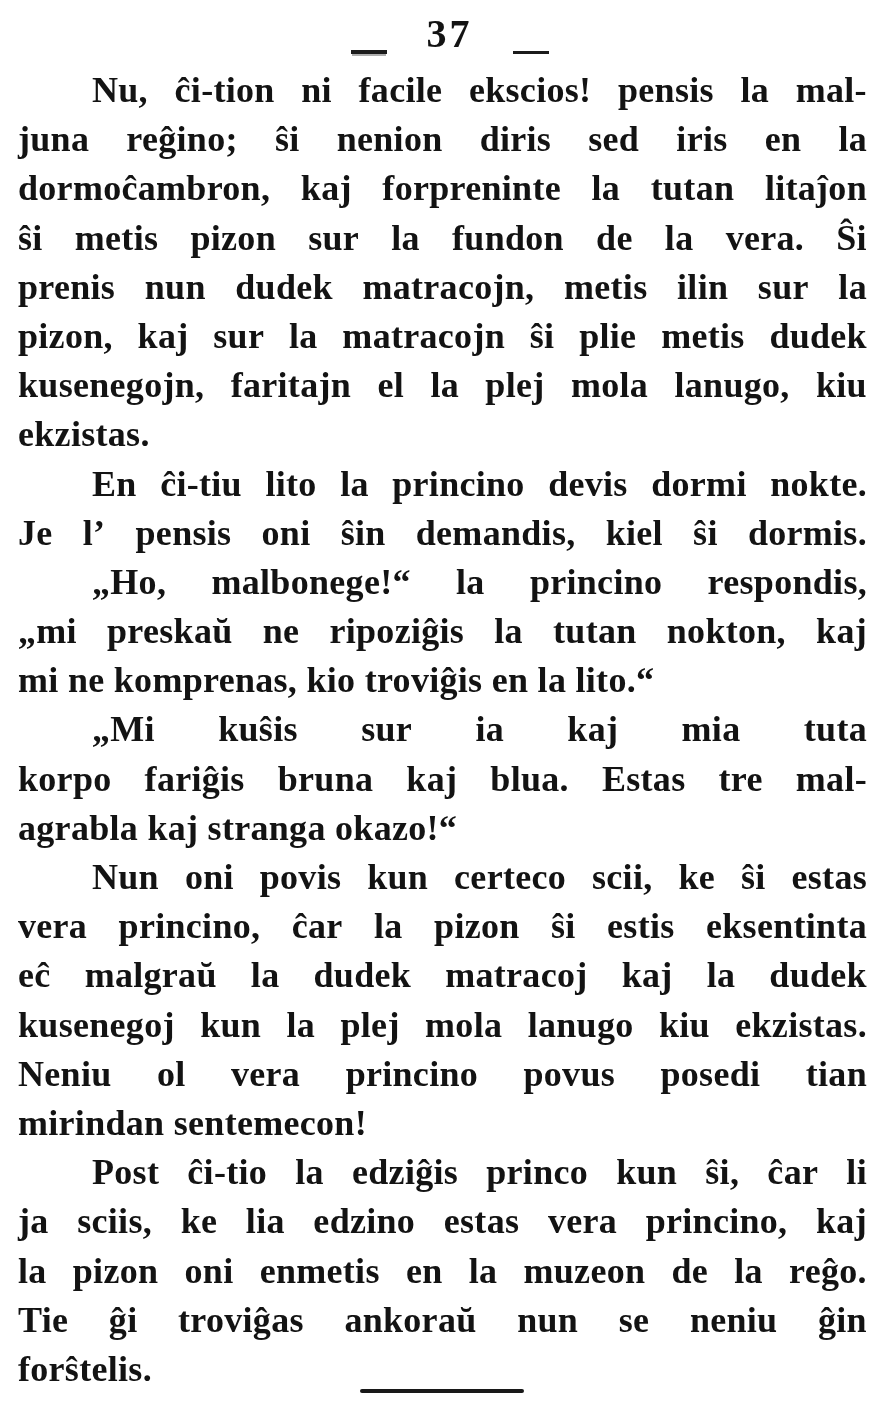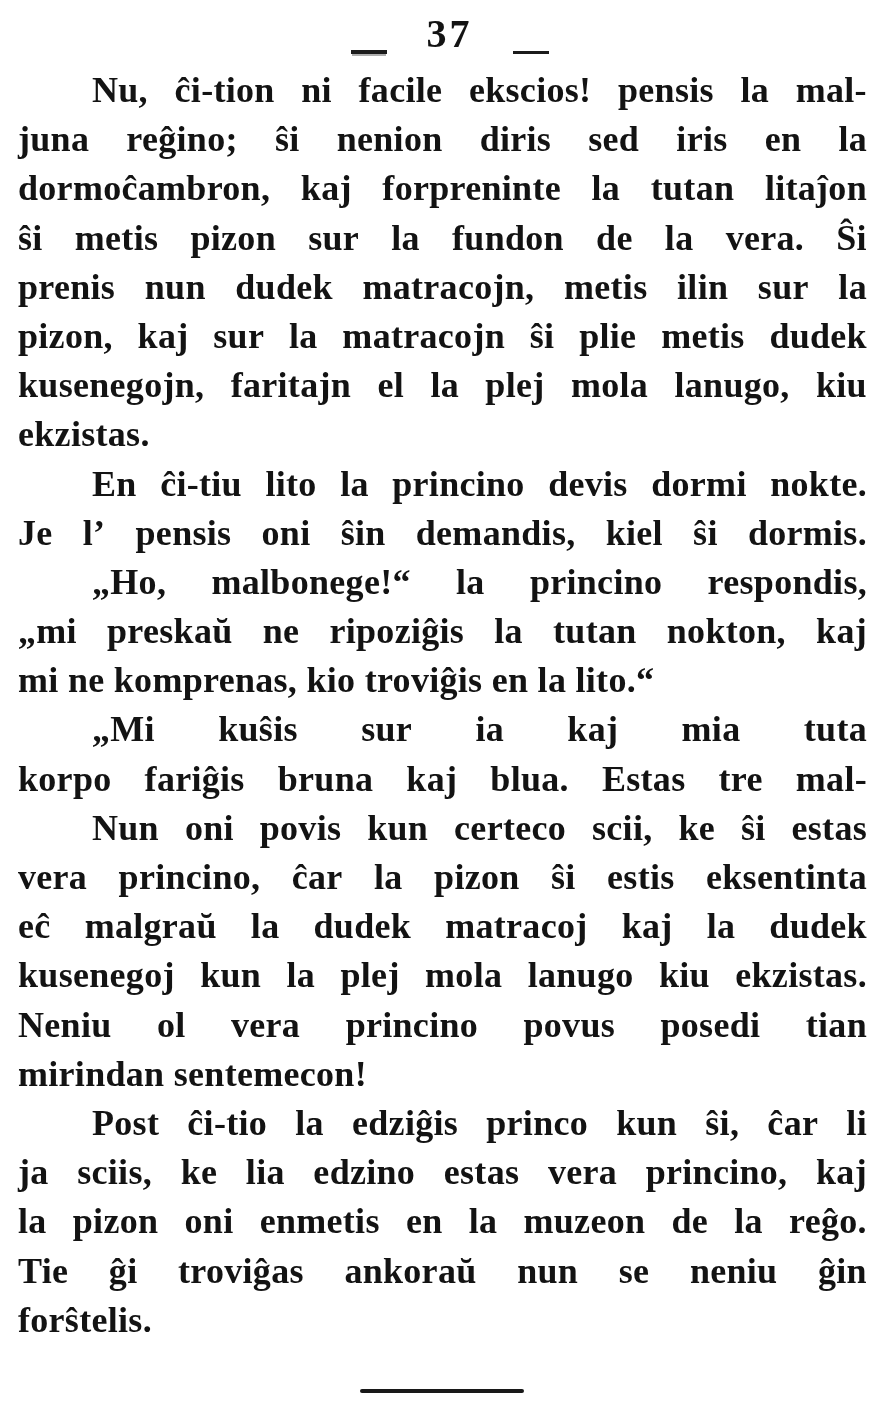--- a/index.html
+++ b/index.html
@@ -215,20 +215,21 @@
       <div class="text-line justify">
         <span>korpo</span>
         <span>fariĝis</span>
         <span>bruna</span>
         <span>kaj</span>
         <span>blua.</span>
         <span>Estas</span>
         <span>tre</span>
         <span>mal-</span>
       </div>
+      <div class="text-line">agrabla kaj stranga okazo!“</div>
       <div class="text-line indent justify">
         <span>Nun</span>
         <span>oni</span>
         <span>povis</span>
         <span>kun</span>
         <span>certeco</span>
         <span>scii,</span>
         <span>ke</span>
         <span>ŝi</span>
         <span>estas</span>

